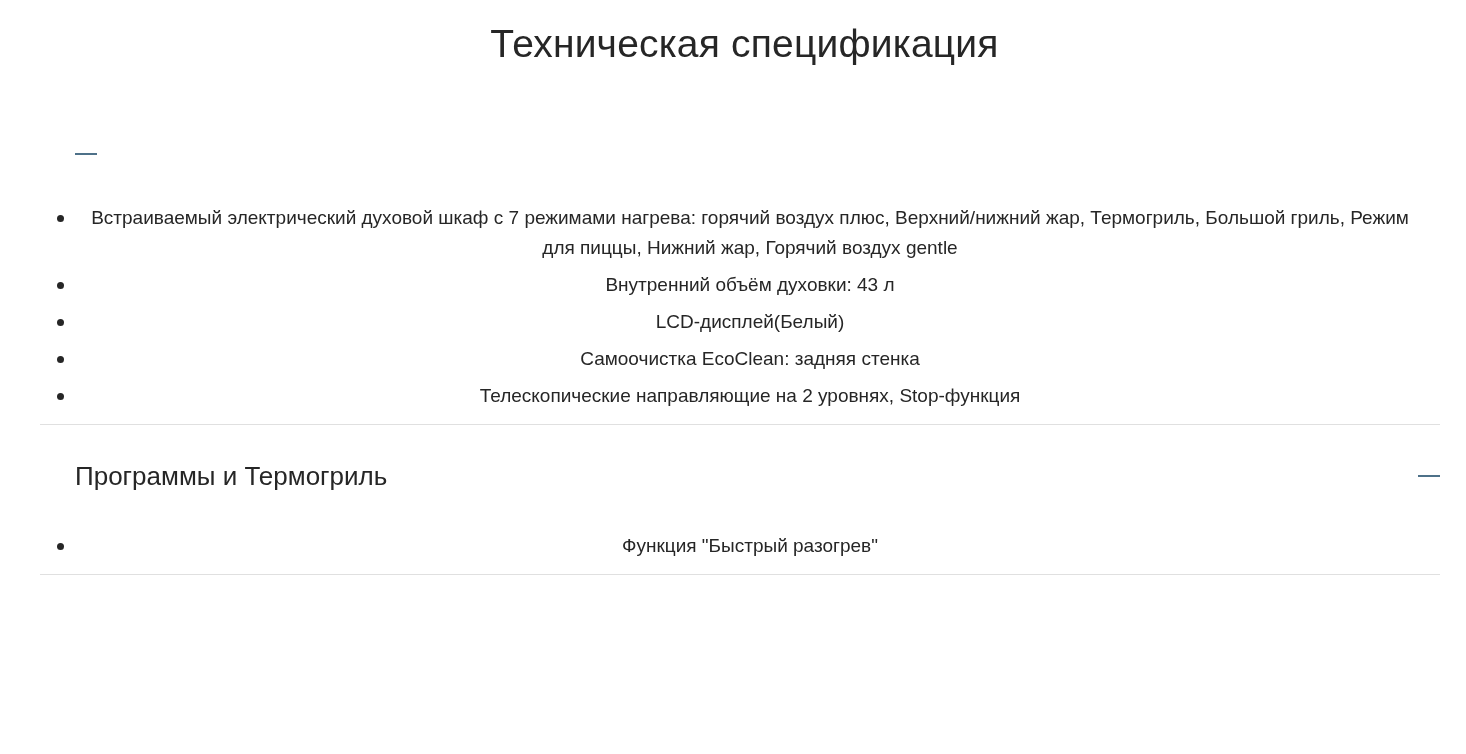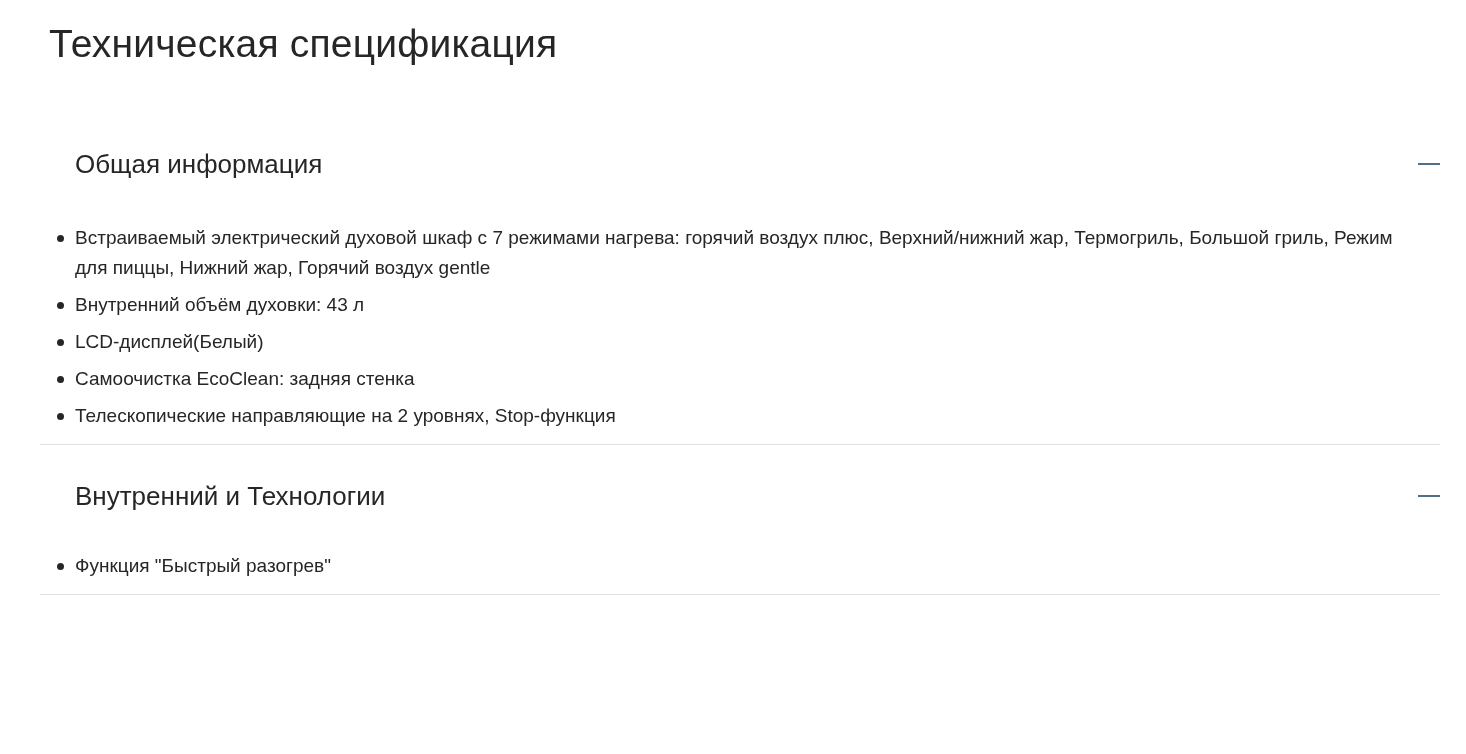--- a/index.html
+++ b/index.html
@@ -18,20 +18,21 @@
     color: var(--text);
   }
   body {
     width: 1466px;
     height: 754px;
     overflow: hidden;
   }
   .container {
     margin: 0 26px 0 40px; 
     border-bottom: 1px solid var(--divider);
+    text-align: center;
   }
   h1.page-title {
     margin: 0;
     padding: 20px 0 0 9px;
     font-size: 39px;
     line-height: 47px;
     font-weight: 300;
     letter-spacing: 0.2px;
     color: var(--text);
   }
@@ -101,37 +102,36 @@
 </style>
 </head>
 <body>
 
 <main class="container">
 
   <h1 class="page-title">Техническая спецификация</h1>
 
   <section class="acc acc-1">
     <div class="acc-header">
-      <h2>Общая информация</h2>
       <button class="toggle-btn" aria-label="Свернуть">
         <span class="minus"></span>
       </button>
     </div>
     <ul class="spec-list">
       <li>Встраиваемый электрический духовой шкаф с 7 режимами нагрева: горячий воздух плюс, Верхний/нижний жар, Термогриль, Большой гриль, Режим для пиццы, Нижний жар, Горячий воздух gentle</li>
       <li>Внутренний объём духовки: 43 л</li>
       <li>LCD-дисплей(Белый)</li>
       <li>Самоочистка EcoClean: задняя стенка</li>
       <li>Телескопические направляющие на 2 уровнях, Stop-функция</li>
     </ul>
   </section>
 
   <section class="acc acc-2 bordered">
     <div class="acc-header">
-      <h2>Внутренний и Технологии</h2>
+      <h2>Программы и Термогриль</h2>
       <button class="toggle-btn" aria-label="Свернуть">
         <span class="minus"></span>
       </button>
     </div>
     <ul class="spec-list">
       <li>Функция "Быстрый разогрев"</li>
     </ul>
   </section>
 
 </main>

